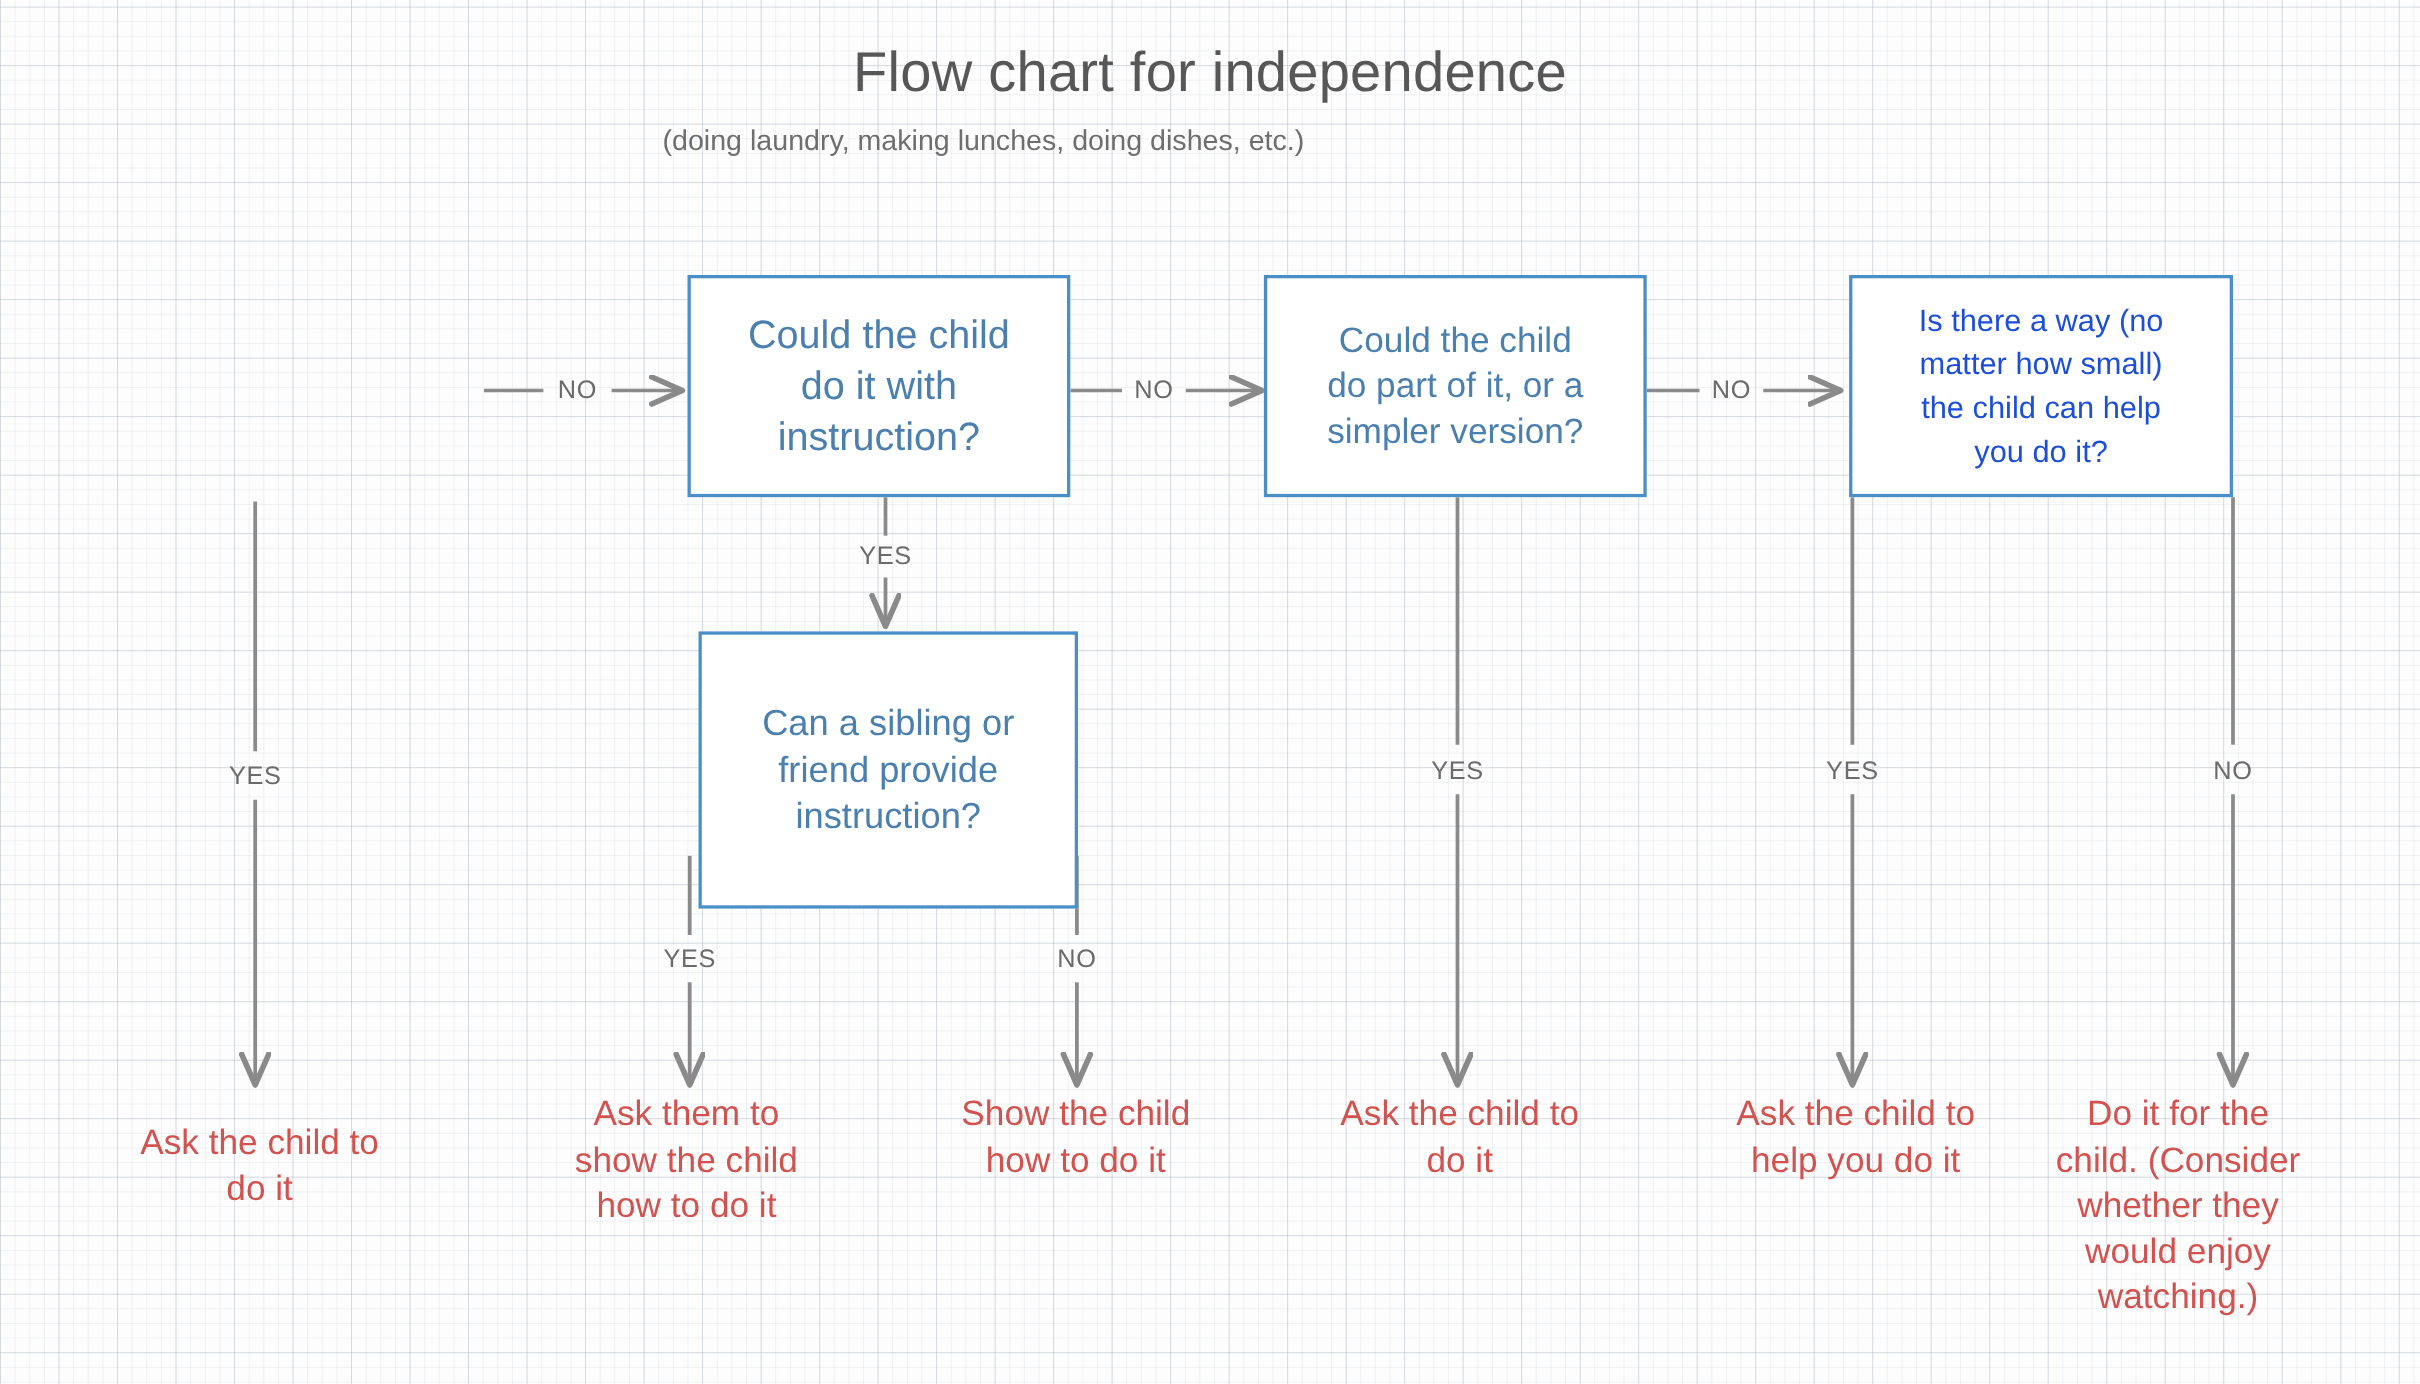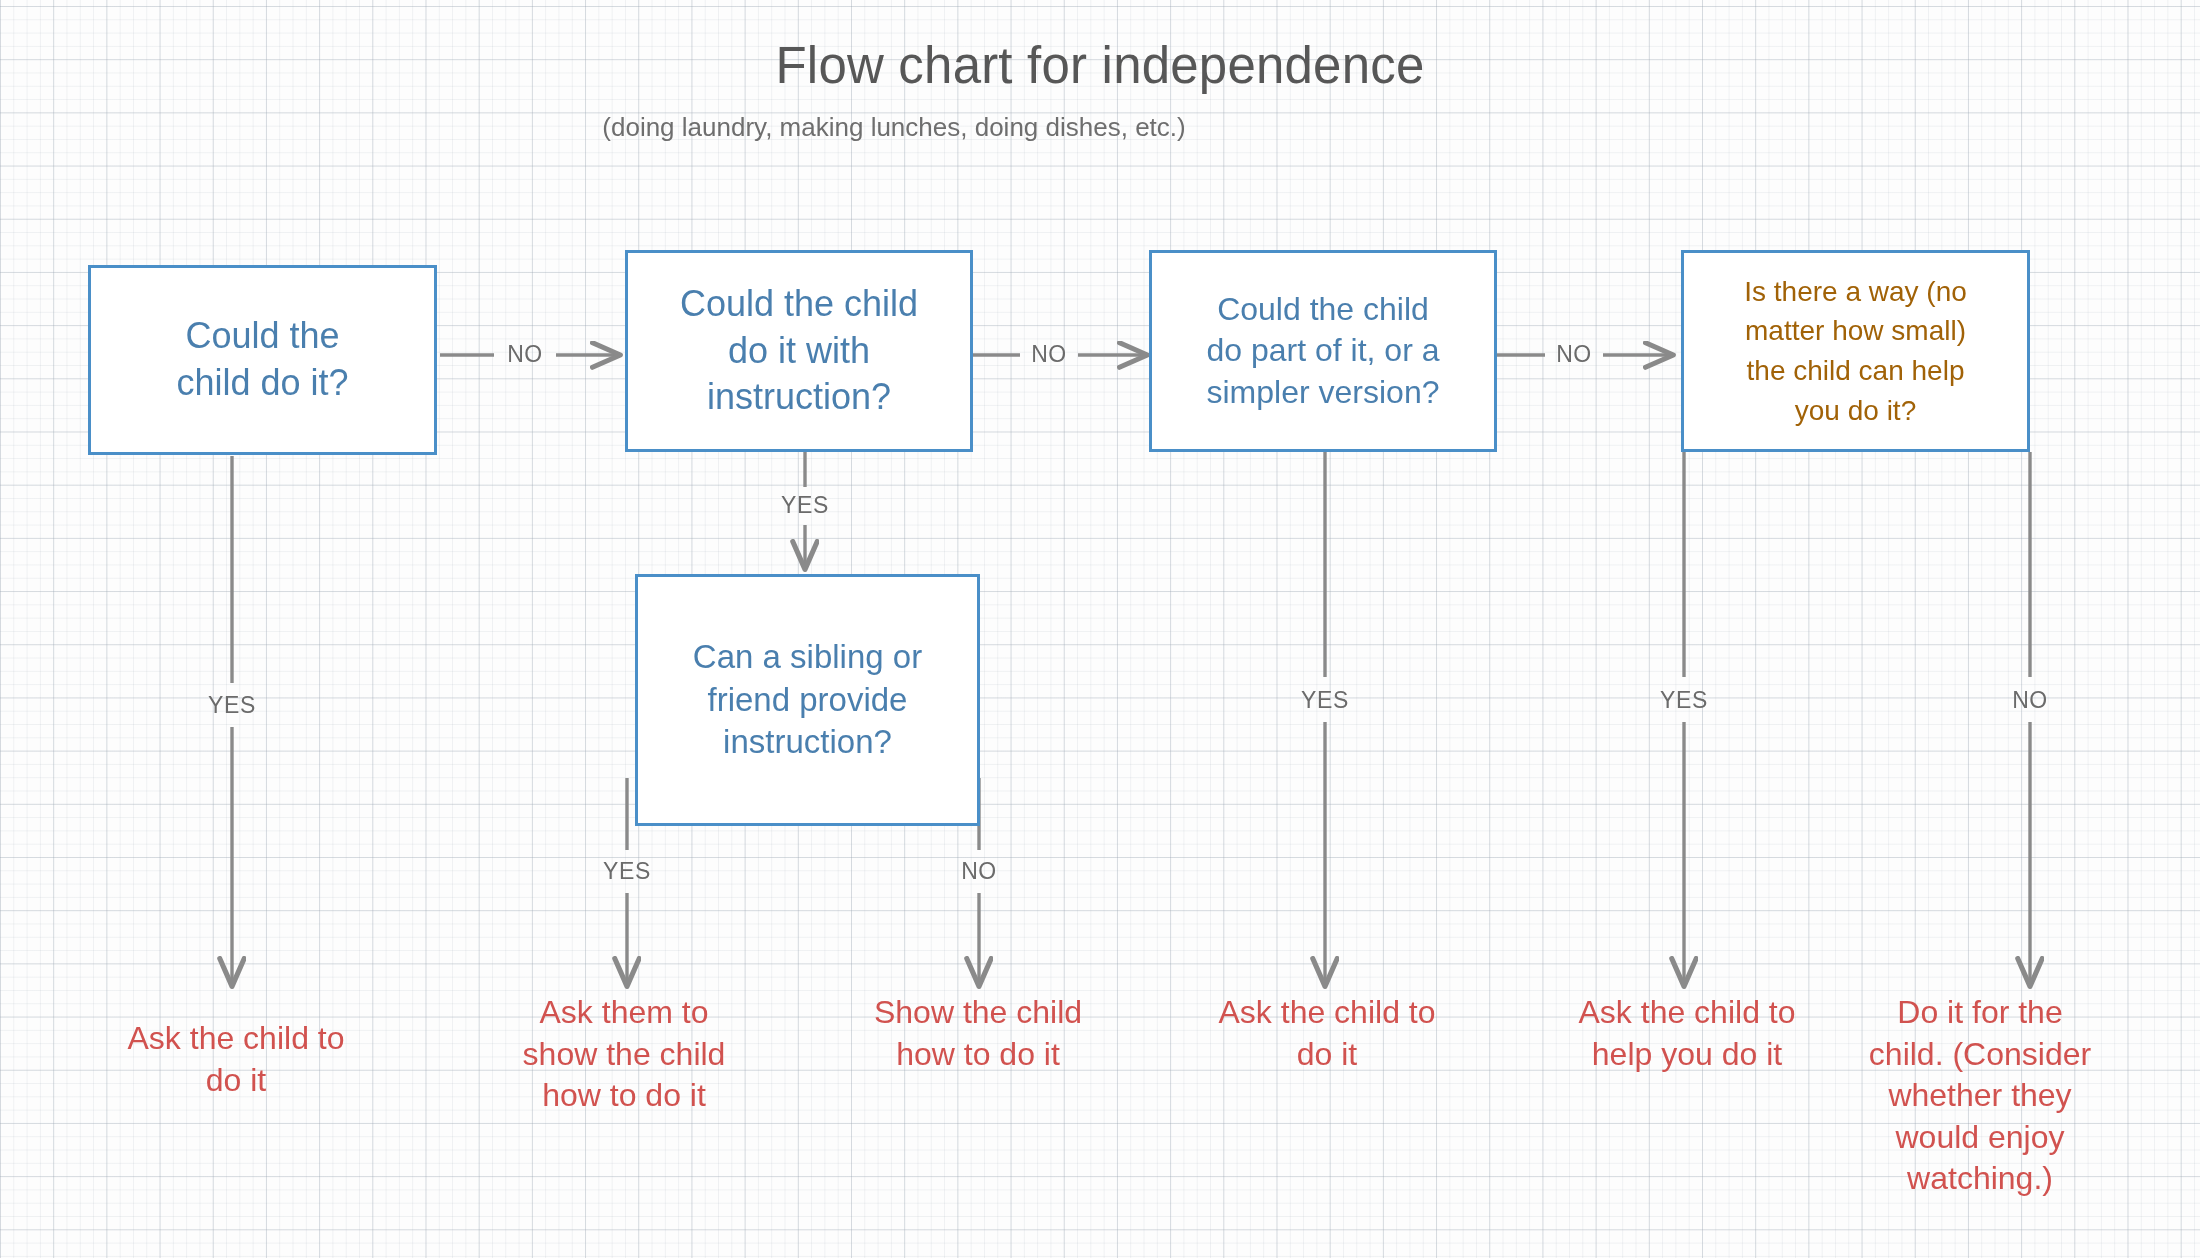--- a/index.html
+++ b/index.html
@@ -35,21 +35,21 @@
   .qbox{
     position:absolute;box-sizing:border-box;
     border:3px solid #4a8fc8;
     background:#ffffff;
     color:#4a7fae;
     display:flex;align-items:center;justify-content:center;
     text-align:center;
     font-size:36px;line-height:1.30;
     padding:4px 10px;
   }
-  .qbox.small{font-size:28px;line-height:1.42;color:#a16207;}
+  .qbox.small{font-size:28px;line-height:1.42;color:#1d4ed8;}
 
   .edge-label{
     position:absolute;
     font-size:23px;color:#6b6b6b;
     letter-spacing:.6px;
     transform:translateX(-50%);
     background:transparent;
     white-space:nowrap;
   }
 
@@ -101,21 +101,20 @@
       <line x1="1684" y1="452" x2="1684" y2="677"></line>
       <line x1="1684" y1="722" x2="1684" y2="985" marker-end="url(#ah)"></line>
       <line x1="2030" y1="452" x2="2030" y2="677"></line>
       <line x1="2030" y1="722" x2="2030" y2="985" marker-end="url(#ah)"></line>
     </g>
   </svg>
 
   <div class="title">Flow chart for independence</div>
   <div class="subtitle">(doing laundry, making lunches, doing dishes, etc.)</div>
 
-  <div class="qbox" style="left:88px;top:265px;width:349px;height:190px;">Could the<br>child do it?</div>
 
   <div class="qbox" style="left:625px;top:250px;width:348px;height:202px;">Could the child<br>do it with<br>instruction?</div>
 
   <div class="qbox" style="left:1149px;top:250px;width:348px;height:202px;font-size:32px;">Could the child<br>do part of it, or a<br>simpler version?</div>
 
   <div class="qbox small" style="left:1681px;top:250px;width:349px;height:202px;">Is there a way (no<br>matter how small)<br>the child can help<br>you do it?</div>
 
   <div class="qbox" style="left:635px;top:574px;width:345px;height:252px;font-size:33px;">Can a sibling or<br>friend provide<br>instruction?</div>
 
   <div class="edge-label" style="left:525px;top:341px;">NO</div>

